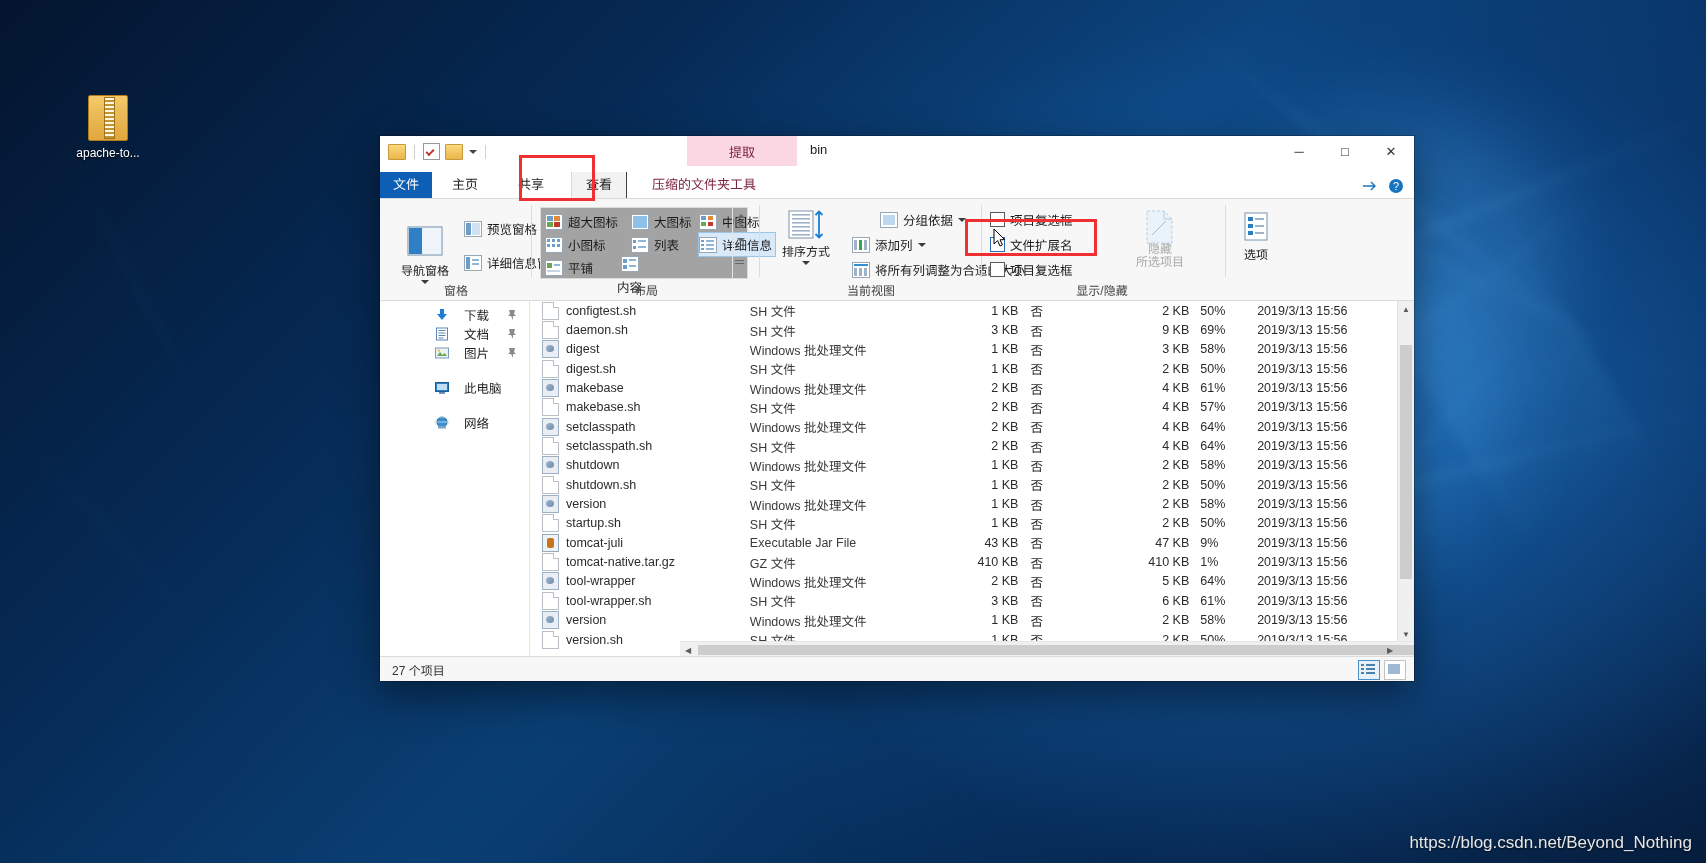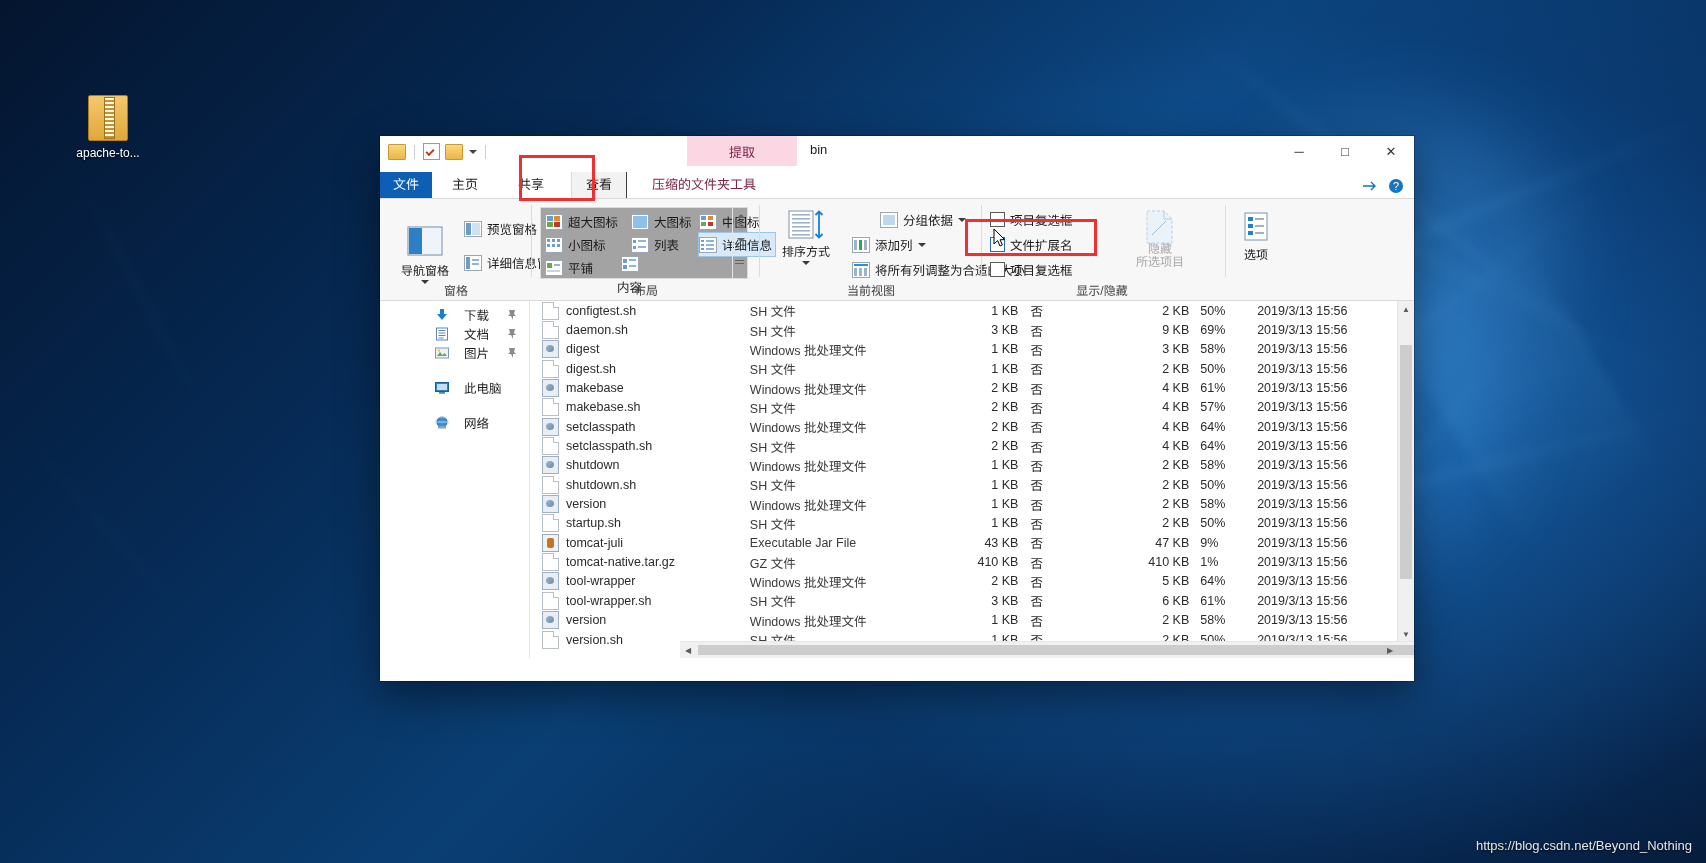--- a/index.html
+++ b/index.html
@@ -100,21 +100,21 @@
   
   #status{position:absolute;left:0;right:0;bottom:0;height:24px;background:#f7f7f7;border-top:1px solid #dcdcdc;
     display:flex;align-items:center;font-size:12px;color:#333;padding-left:12px;}
   #statusviews{position:absolute;right:8px;top:3px;display:flex;gap:4px;}
   .svbtn{width:20px;height:18px;border:1px solid #c2c2c2;background:#fff;position:relative;}
   .svbtn.active{border-color:#4a90c8;background:#e6f1fa;}
   
   .redbox{position:absolute;border:3px solid #f03030;pointer-events:none;}
   
   #cursor{position:absolute;left:993px;top:228px;width:14px;height:20px;}
-  #csdn{position:absolute;right:14px;bottom:10px;color:#e6e6e6;font-size:13px;text-shadow:0 1px 2px rgba(0,0,0,.7);}
+  #csdn{position:absolute;right:14px;bottom:10px;color:#e6e6e6;font-size:17px;text-shadow:0 1px 2px rgba(0,0,0,.7);}
   .caretdn{width:0;height:0;border-left:4px solid transparent;border-right:4px solid transparent;border-top:4px solid #3b3b3b;}
   .upper-right-icons{position:absolute;right:10px;top:6px;display:flex;align-items:center;gap:10px;}
 </style>
 </head>
 <body>
 
 <div id="desktop">
   <div class="wglow" style="left:1080px;top:240px;width:420px;height:340px;background:rgba(60,150,230,.30);"></div>
   <div class="wglow" style="left:1260px;top:120px;width:300px;height:260px;background:rgba(90,180,255,.22);"></div>
   <div class="wbeam" style="left:1190px;top:30px;width:520px;height:3px;transform:rotate(38deg);"></div>
@@ -668,20 +668,42 @@
         <div class="arr" style="bottom:16px;">▼</div>
       </div>
       <div id="hsbwrap">
         <div class="arr" style="left:0;">◀</div>
         <div class="thumb"></div>
         <div class="arr" style="right:16px;">▶</div>
       </div>
     </div>
   </div>
 
+  <div id="status">
+    <span>27 个项目</span>
+    <div id="statusviews">
+      <div class="svbtn active">
+        <svg width="14" height="12" style="margin:2px 0 0 2px;">
+          <g fill="#4a7fae">
+              <rect x="0" y="1" width="3" height="2"></rect>
+              <rect x="5" y="1" width="9" height="2"></rect>
+          <rect x="0" y="5" width="3" height="2"></rect>
+              <rect x="5" y="5" width="9" height="2"></rect>
+          <rect x="0" y="9" width="3" height="2"></rect>
+              <rect x="5" y="9" width="9" height="2"></rect>
+            </g>
+        </svg>
+      </div>
+      <div class="svbtn">
+        <svg width="14" height="12" style="margin:2px 0 0 2px;">
+          <rect x="1" y="1" width="12" height="10" fill="#9fb9d2"></rect>
+        </svg>
+      </div>
+    </div>
+  </div>
 </div>
 
 <div class="redbox" style="left:519px;top:155px;width:70px;height:40px;"></div>
 <div class="redbox" style="left:965px;top:219px;width:126px;height:31px;"></div>
 
 <svg id="cursor" viewBox="0 0 14 20">
   <path d="M1 1 L1 16 L4.6 12.6 L7 18 L9.4 16.9 L7 11.8 L11.6 11.6 Z" fill="#fff" stroke="#000" stroke-width="1"></path>
 </svg>
 
 </body></html>

